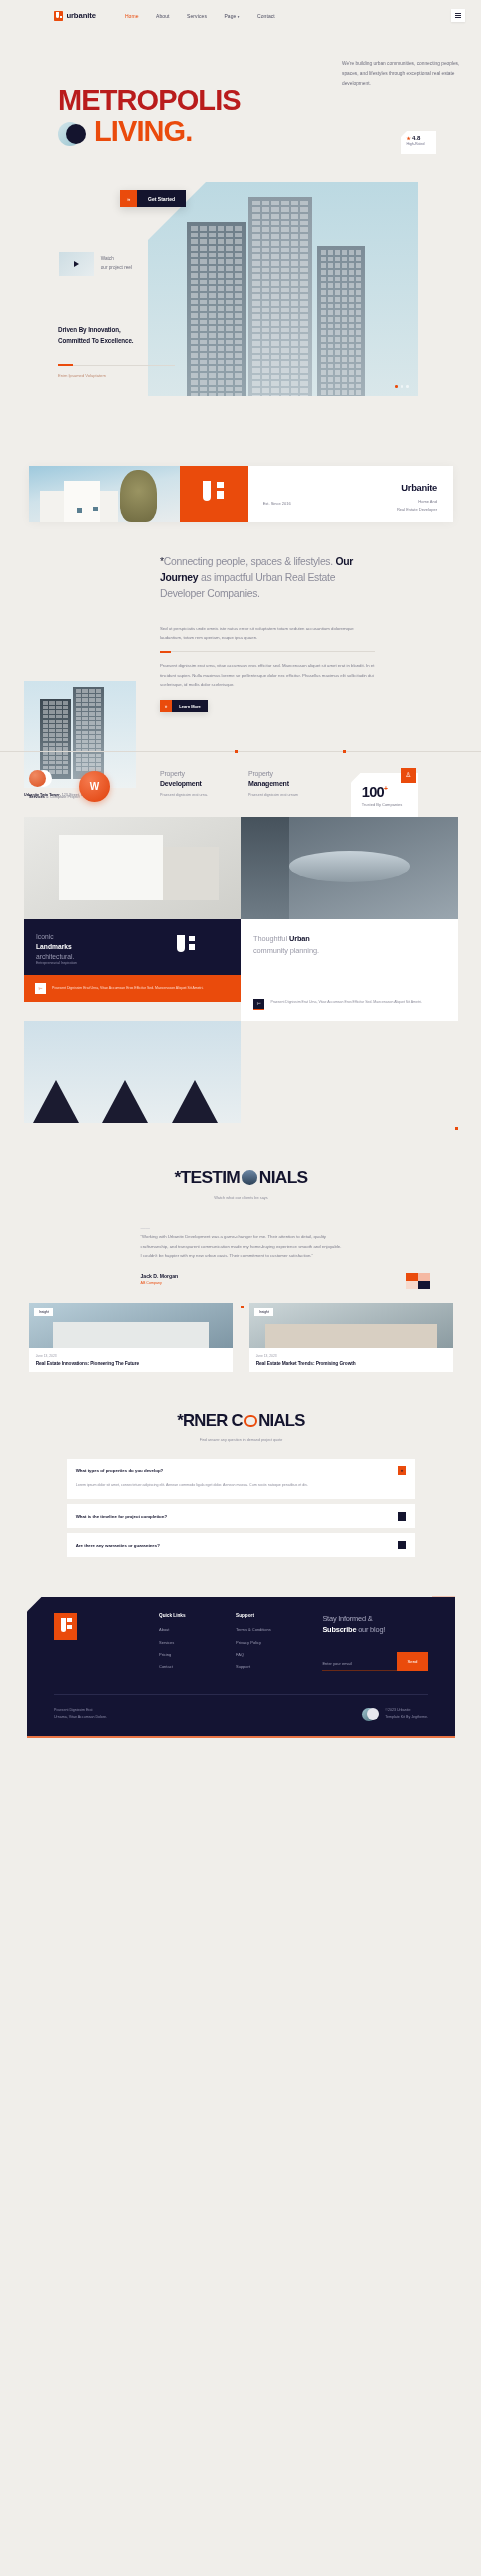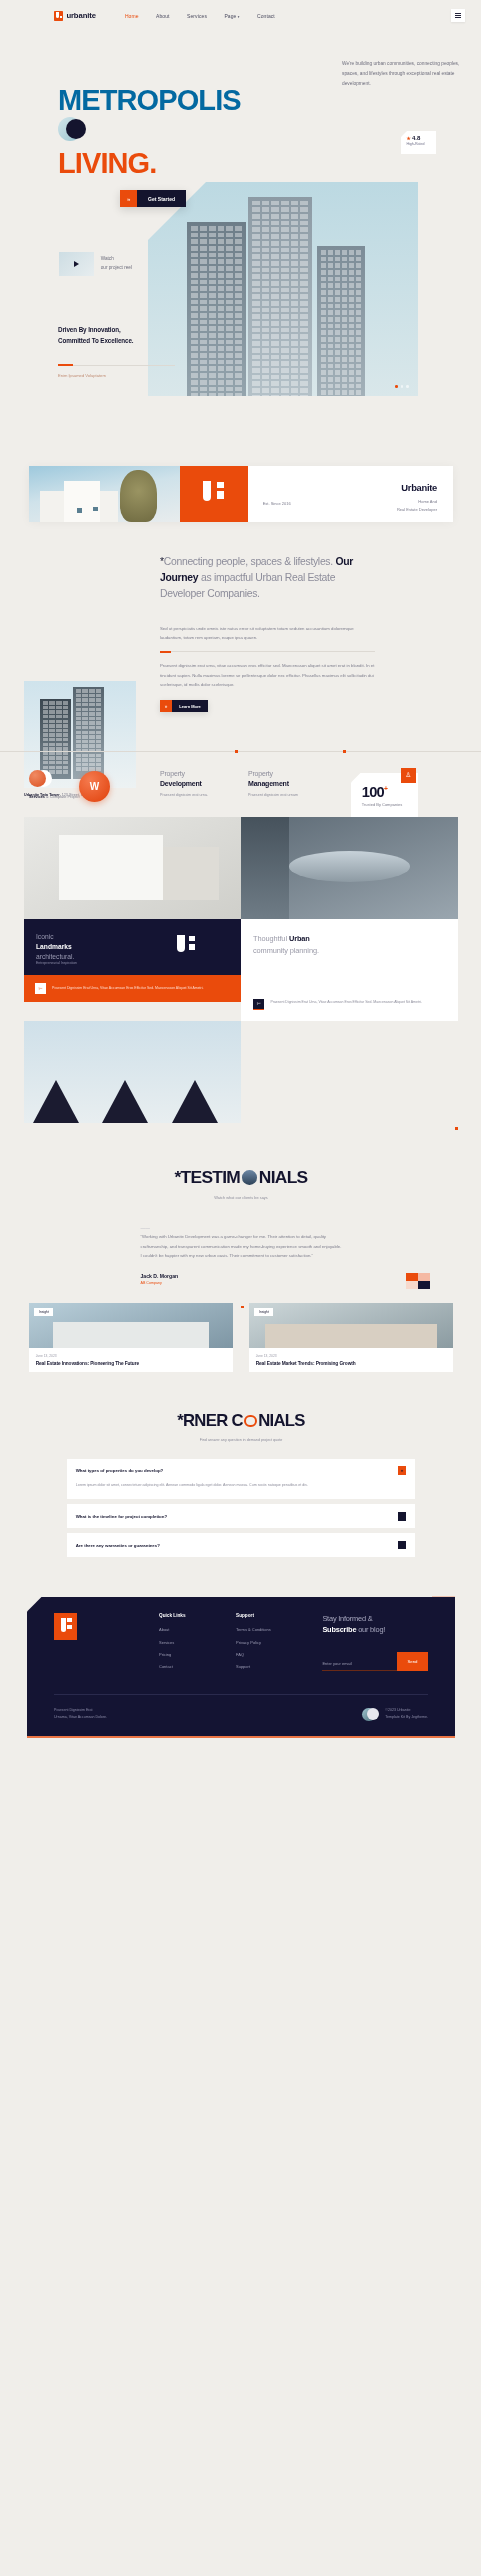--- a/index.html
+++ b/index.html
@@ -34,26 +34,26 @@
   }
   .burger span{display:block;width:6px;height:0.7px;background:#24243c;position:relative;}
   .burger span:before,.burger span:after{content:"";position:absolute;left:0;width:6px;height:0.7px;background:#24243c;}
   .burger span:before{top:-2px;} .burger span:after{top:2px;}
 
   
   .hero { position:relative; height:398px; }
   .hero-title {
     position:absolute; left:58px; top:55px;
     font-size:29px; font-weight:bold; letter-spacing:-0.9px; line-height:1;
-    color:#0369a1;
+    color:#b91c1c;
   }
   .hero-title2 {
     position:absolute; left:58px; top:86px;
     font-size:29px; font-weight:bold; letter-spacing:-0.9px; line-height:1;
-    color:#ea4b0c; display:flex; align-items:flex-start; gap:8px;flex-direction:column;
+    color:#ea4b0c; display:flex; align-items:flex-end; gap:8px;
   }
   .venn { width:28px;height:24px;position:relative;flex:0 0 auto;}
   .venn i{position:absolute;border-radius:50%;display:block;}
   .venn i.a{width:24px;height:24px;left:0;top:0;background:linear-gradient(135deg,#cfe4ea,#8fbfcc);opacity:.9;}
   .venn i.b{width:20px;height:20px;left:8px;top:2px;background:#14142e;}
   .hero-lead {
     position:absolute; left:342px; top:28px; width:120px;
     font-size:4.8px; line-height:2.1; color:#6d6d7c;
   }
   .rated {

